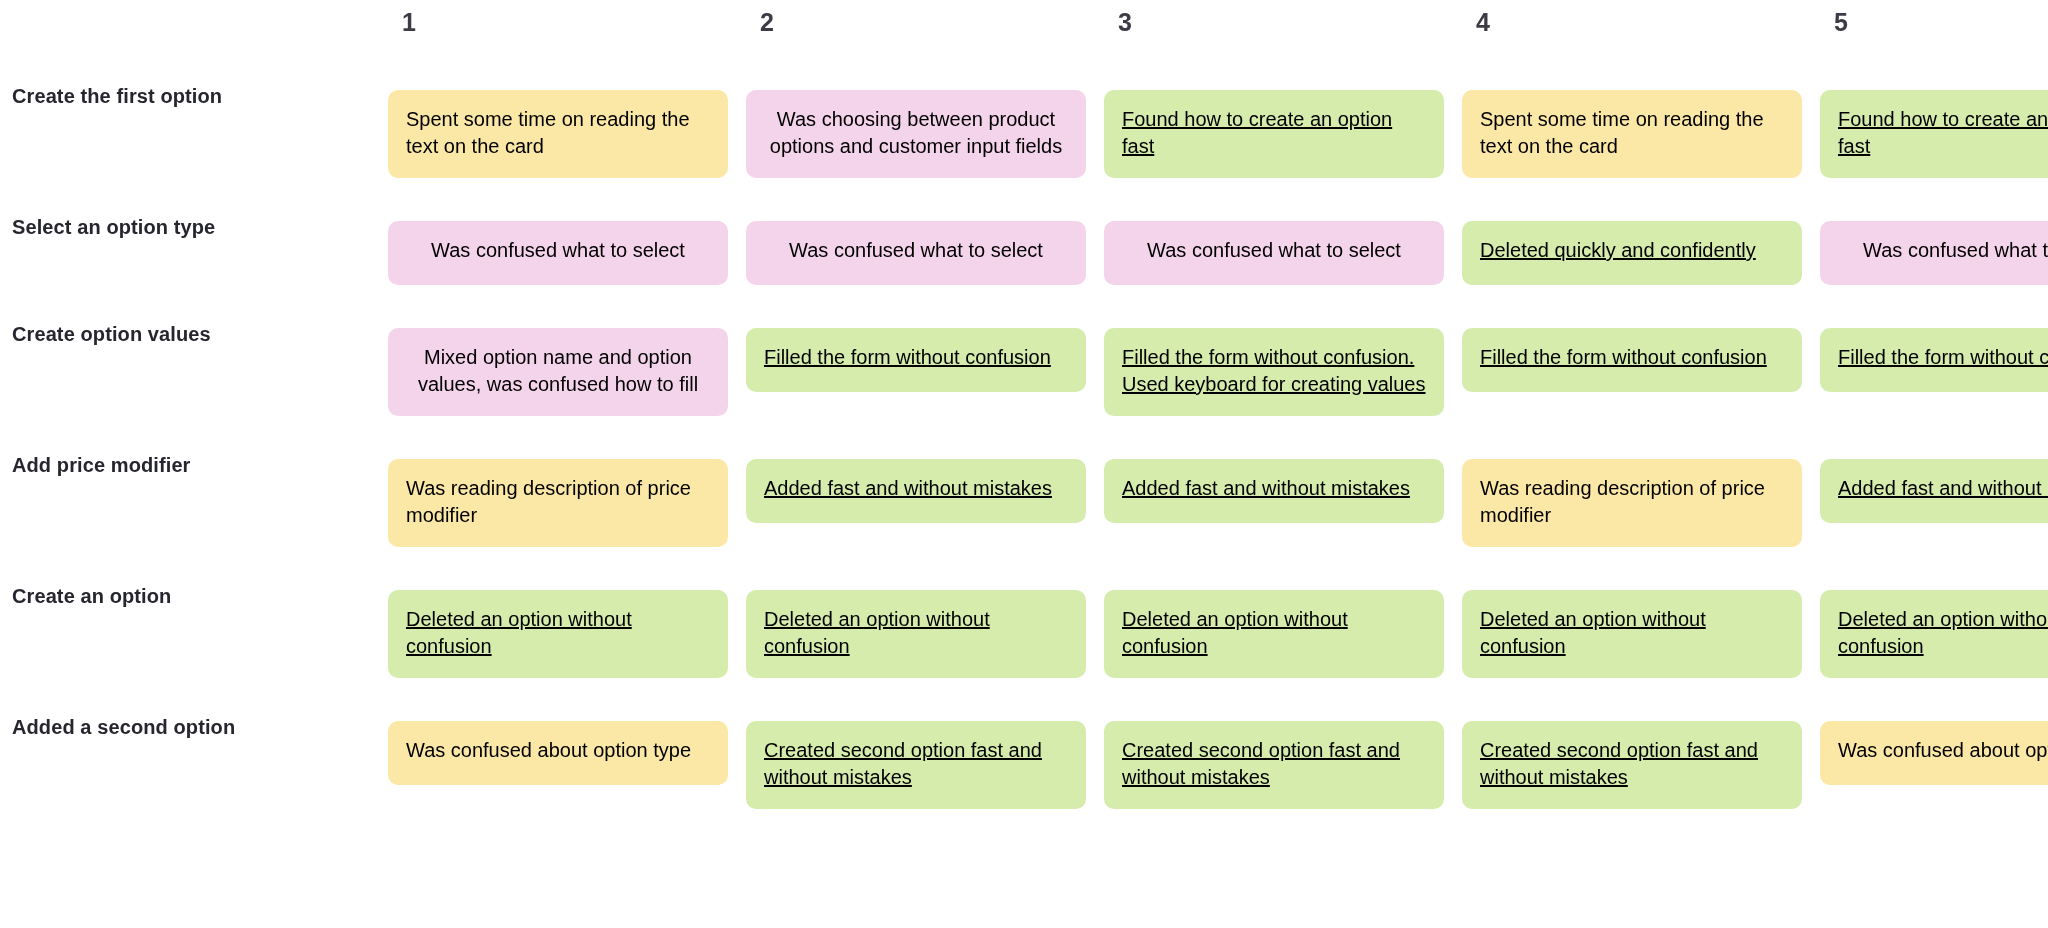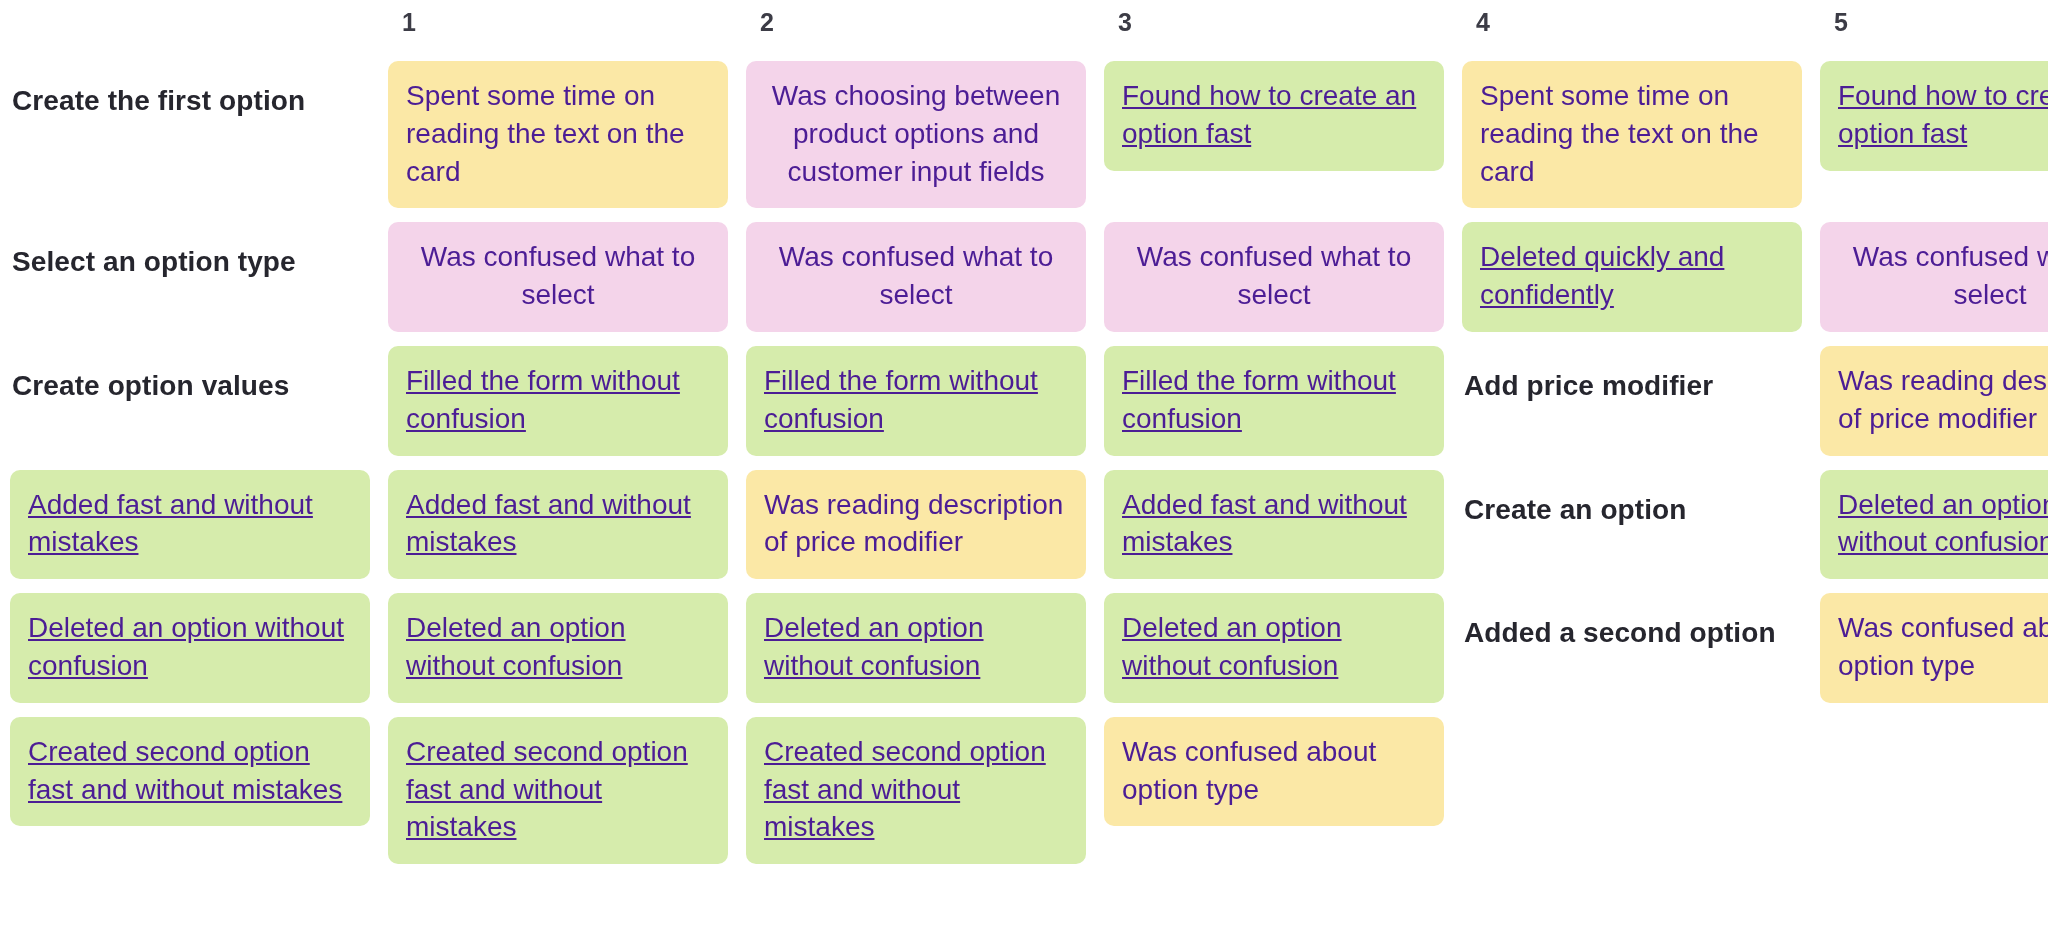--- a/index.html
+++ b/index.html
@@ -27,36 +27,37 @@
     font-size: 25px;
     font-weight: bold;
     color: #3c3c46;
     padding: 8px 0 10px 14px;
     letter-spacing: 0.2px;
   }
   .corner-cell {
     height: 1px;
   }
   .row-label {
-    font-size: 28px;
+    font-size: 20px;
     font-weight: bold;
     color: #26262e;
     padding-top: 22px;
     padding-left: 2px;
     line-height: 1.3;
     letter-spacing: 0.1px;
   }
   .cell {
     border-radius: 10px;
     padding: 16px 18px 18px 18px;
-    font-size: 28px;
+    font-size: 20px;
     line-height: 1.35;
-    color: #4c1d95;
+    color: #000000;
     box-sizing: border-box;
     min-height: 64px;
+    margin-top: 29px;
   }
   .cell.green  { background: #d6ecac; text-decoration: underline; }
   .cell.yellow { background: #fbe8a6; }
   .cell.pink   { background: #f4d4ea; text-align: center; }
 </style>
 </head>
 <body>
 
 <div class="matrix" id="matrix">
     <div class="corner-cell"></div>
@@ -71,21 +72,23 @@
     <div class="cell green">Found how to create an option fast</div>
     <div class="cell yellow">Spent some time on reading the text on the card</div>
     <div class="cell green">Found how to create an option fast</div>
     <div class="row-label">Select an option type</div>
     <div class="cell pink">Was confused what to select</div>
     <div class="cell pink">Was confused what to select</div>
     <div class="cell pink">Was confused what to select</div>
     <div class="cell green">Deleted quickly and confidently</div>
     <div class="cell pink">Was confused what to select</div>
     <div class="row-label">Create option values</div>
+    <div class="cell pink">Mixed option name and option values, was confused how to fill</div>
     <div class="cell green">Filled the form without confusion</div>
+    <div class="cell green">Filled the form without confusion. Used keyboard for creating values</div>
     <div class="cell green">Filled the form without confusion</div>
     <div class="cell green">Filled the form without confusion</div>
     <div class="row-label">Add price modifier</div>
     <div class="cell yellow">Was reading description of price modifier</div>
     <div class="cell green">Added fast and without mistakes</div>
     <div class="cell green">Added fast and without mistakes</div>
     <div class="cell yellow">Was reading description of price modifier</div>
     <div class="cell green">Added fast and without mistakes</div>
     <div class="row-label">Create an option</div>
     <div class="cell green">Deleted an option without confusion</div>

